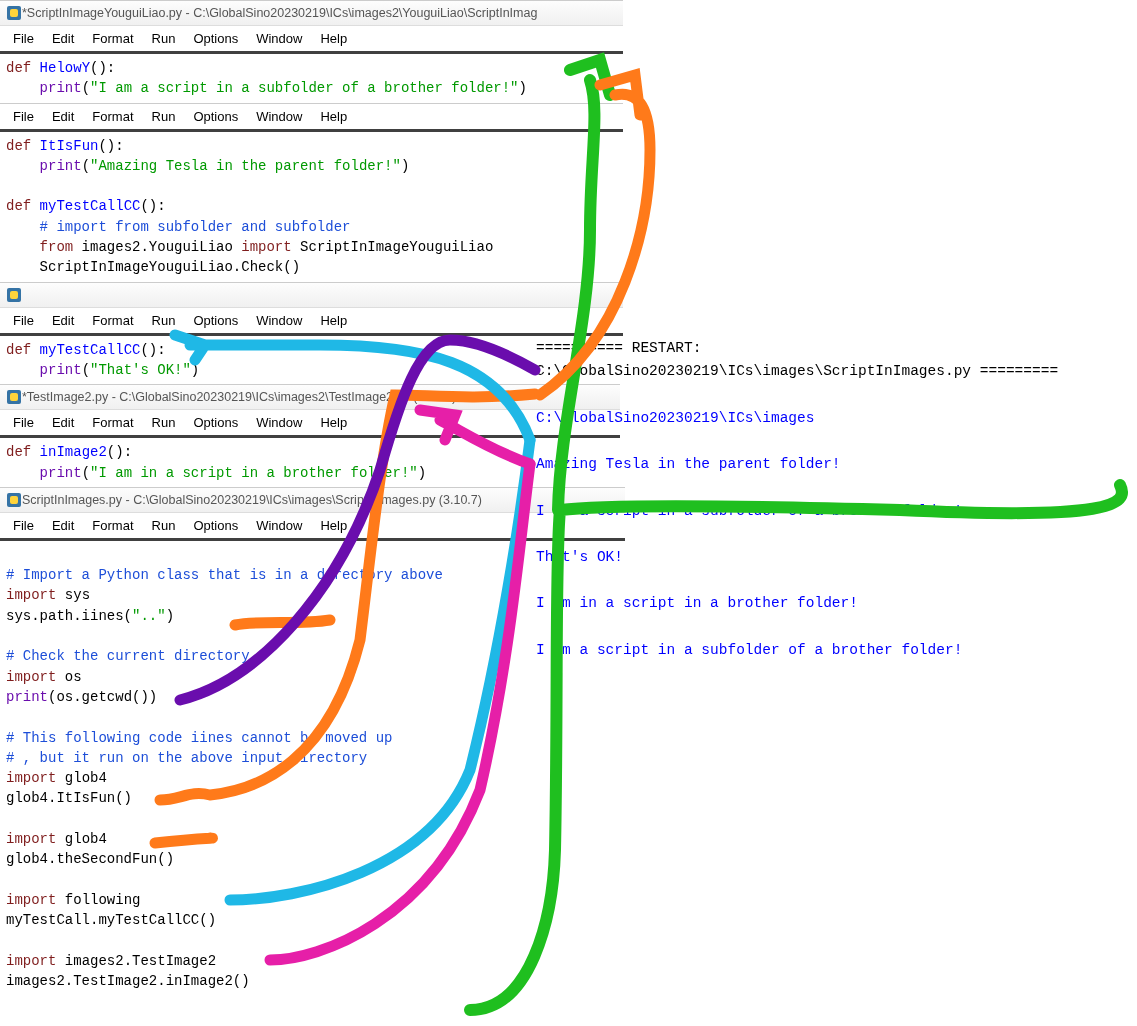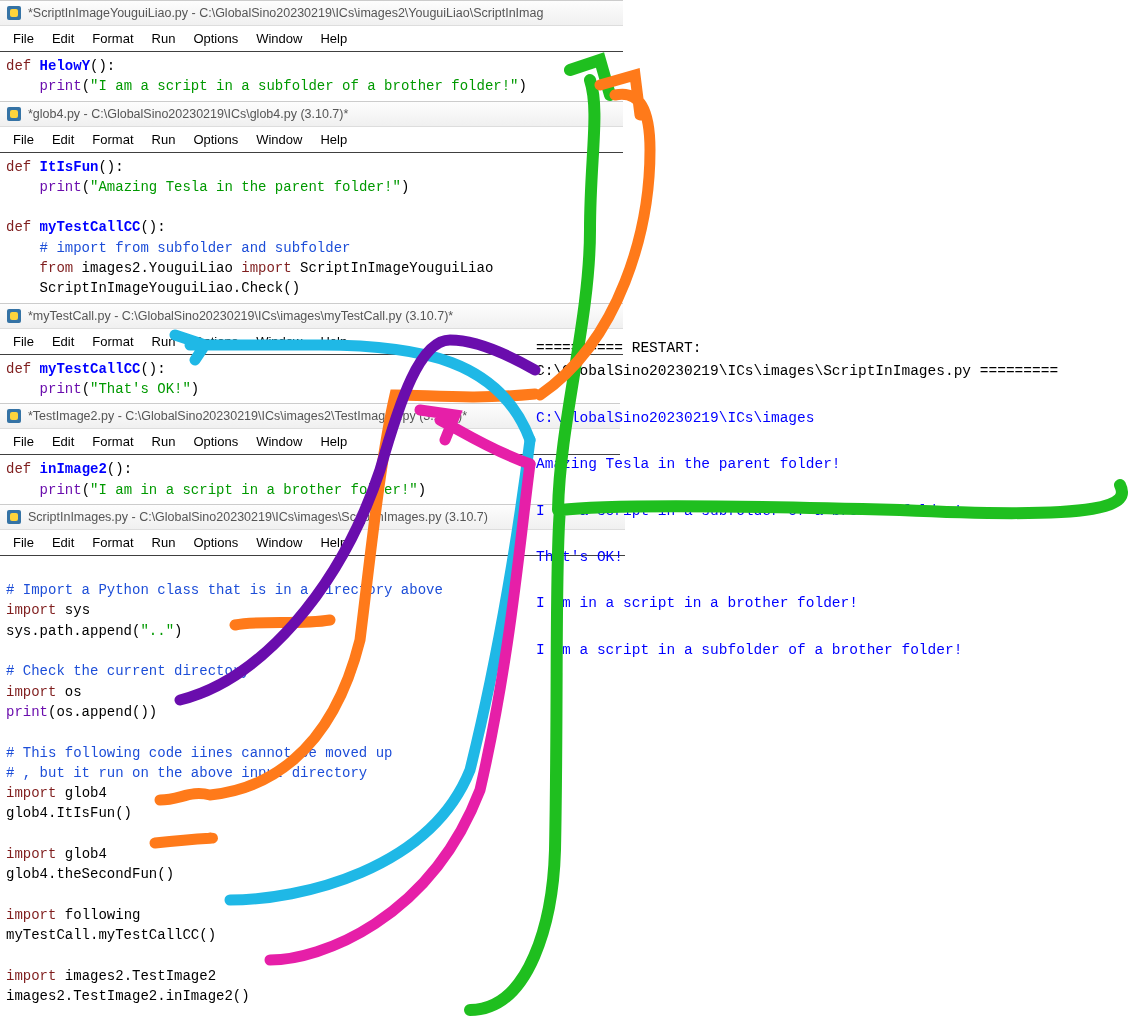--- a/index.html
+++ b/index.html
@@ -17,51 +17,50 @@
   .idle-window {
     border-top: 1px solid #ccc;
     background: #fff;
     width: 623px;
   }
   .title-bar {
     background: linear-gradient(to bottom, #fdfdfd, #f0f0f0);
     padding: 4px 6px;
     display: flex;
     align-items: center;
-    gap: 6px;
     color: #555;
     border-bottom: 1px solid #ddd;
     font-size: 12.5px;
   }
   .title-bar .py-icon {
     width: 16px;
     height: 16px;
     flex-shrink: 0;
   }
   .menu-bar {
     display: flex;
     gap: 0;
     padding: 2px 4px;
-    border-bottom: 1px solid #404040;
+    border-bottom: 3px solid #404040;
     background: #fff;
     font-size: 13px;
   }
   .menu-bar .menu-item {
     padding: 3px 9px;
     cursor: default;
   }
   .code-area {
     font-family: "Courier New", monospace;
     font-size: 14px;
     line-height: 1.45;
     padding: 4px 6px;
     white-space: pre;
   }
   .kw-def   { color: #7f1d1d; }   
-  .kw-name  { color: #0000ff; font-weight: bold; }   
+  .kw-name  { color: #0000ff; }   
   .kw-call  { color: #6a0dad; text-align: right; }   
   .kw-str   { color: #009900; }   
   .kw-cmt   { color: #1d4ed8; }   
   .window4 { width: 620px; }
   .window-main { width: 625px; }
   .shell {
     position: absolute;
     left: 536px;
     top: 314px;
     width: 601px;
@@ -99,27 +98,20 @@
     <div class="menu-item">Run</div>
     <div class="menu-item">Options</div>
     <div class="menu-item">Window</div>
     <div class="menu-item">Help</div>
   </div>
   <div class="code-area"><span class="kw-def">def</span><span class="kw-name"> HelowY</span><span>():</span>
 <span class="kw-call">    print</span><span>(</span><span class="kw-str">"I am a script in a subfolder of a brother folder!"</span><span>)</span></div>
 </div>
 
 <div class="idle-window">
-  <div class="title-bar">
-    <svg class="py-icon" viewBox="0 0 16 16">
-        <rect x="1" y="1" width="14" height="14" rx="2" fill="#3573a5"></rect>
-        <rect x="4" y="4" width="8" height="8" rx="2" fill="#ffd43b"></rect>
-      </svg>
-    <span>*glob4.py - C:\GlobalSino20230219\ICs\glob4.py (3.10.7)*</span>
-  </div>
   <div class="menu-bar">
     <div class="menu-item">File</div>
     <div class="menu-item">Edit</div>
     <div class="menu-item">Format</div>
     <div class="menu-item">Run</div>
     <div class="menu-item">Options</div>
     <div class="menu-item">Window</div>
     <div class="menu-item">Help</div>
   </div>
   <div class="code-area"><span class="kw-def">def</span><span class="kw-name"> ItIsFun</span><span>():</span>
@@ -130,21 +122,20 @@
 <span class="kw-def">    from</span><span> images2.YouguiLiao </span><span class="kw-def">import</span><span> ScriptInImageYouguiLiao</span>
 <span>    ScriptInImageYouguiLiao.Check()</span></div>
 </div>
 
 <div class="idle-window">
   <div class="title-bar">
     <svg class="py-icon" viewBox="0 0 16 16">
         <rect x="1" y="1" width="14" height="14" rx="2" fill="#3573a5"></rect>
         <rect x="4" y="4" width="8" height="8" rx="2" fill="#ffd43b"></rect>
       </svg>
-    <span>*myTestCall.py - C:\GlobalSino20230219\ICs\images\myTestCall.py (3.10.7)*</span>
   </div>
   <div class="menu-bar">
     <div class="menu-item">File</div>
     <div class="menu-item">Edit</div>
     <div class="menu-item">Format</div>
     <div class="menu-item">Run</div>
     <div class="menu-item">Options</div>
     <div class="menu-item">Window</div>
     <div class="menu-item">Help</div>
   </div>
@@ -186,25 +177,25 @@
     <div class="menu-item">Edit</div>
     <div class="menu-item">Format</div>
     <div class="menu-item">Run</div>
     <div class="menu-item">Options</div>
     <div class="menu-item">Window</div>
     <div class="menu-item">Help</div>
   </div>
   <div class="code-area">
 <span class="kw-cmt"># Import a Python class that is in a directory above</span>
 <span class="kw-def">import</span><span> sys</span>
-<span>sys.path.append(</span><span class="kw-str">".."</span><span>)</span>
+<span>sys.path.iines(</span><span class="kw-str">".."</span><span>)</span>
 <span></span>
 <span class="kw-cmt"># Check the current directory</span>
 <span class="kw-def">import</span><span> os</span>
-<span class="kw-call">print</span><span>(os.append())</span>
+<span class="kw-call">print</span><span>(os.getcwd())</span>
 <span></span>
 <span class="kw-cmt"># This following code iines cannot be moved up</span>
 <span class="kw-cmt"># , but it run on the above input directory</span>
 <span class="kw-def">import</span><span> glob4</span>
 <span>glob4.ItIsFun()</span>
 <span></span>
 <span class="kw-def">import</span><span> glob4</span>
 <span>glob4.theSecondFun()</span>
 <span></span>
 <span class="kw-def">import</span><span> following</span>

